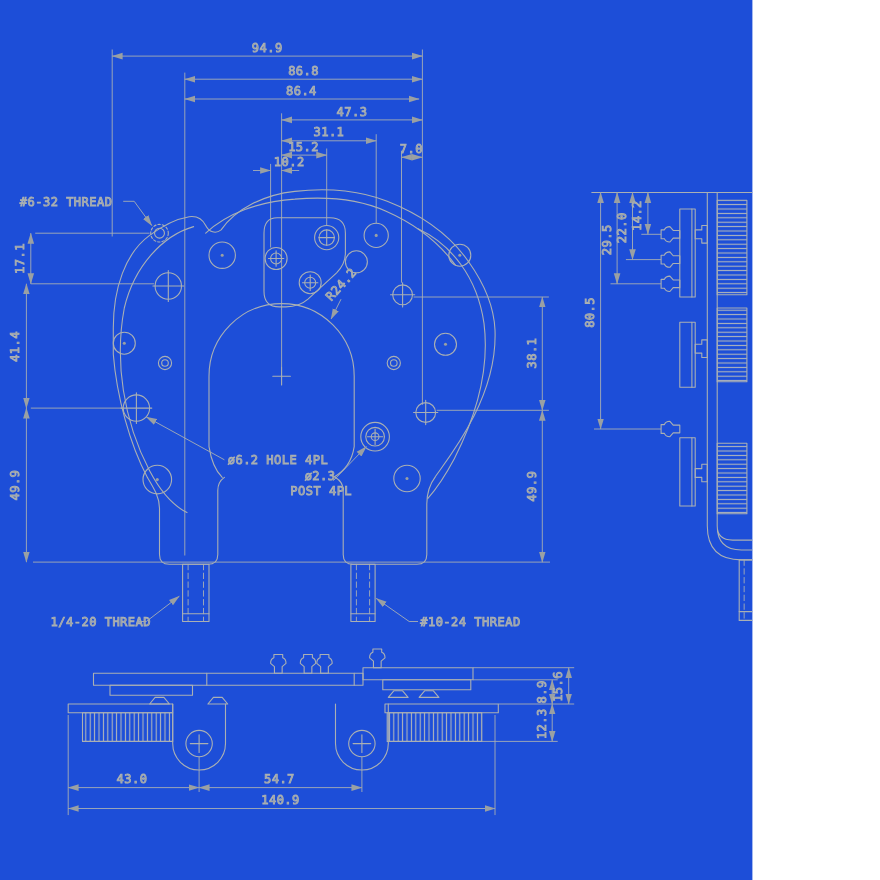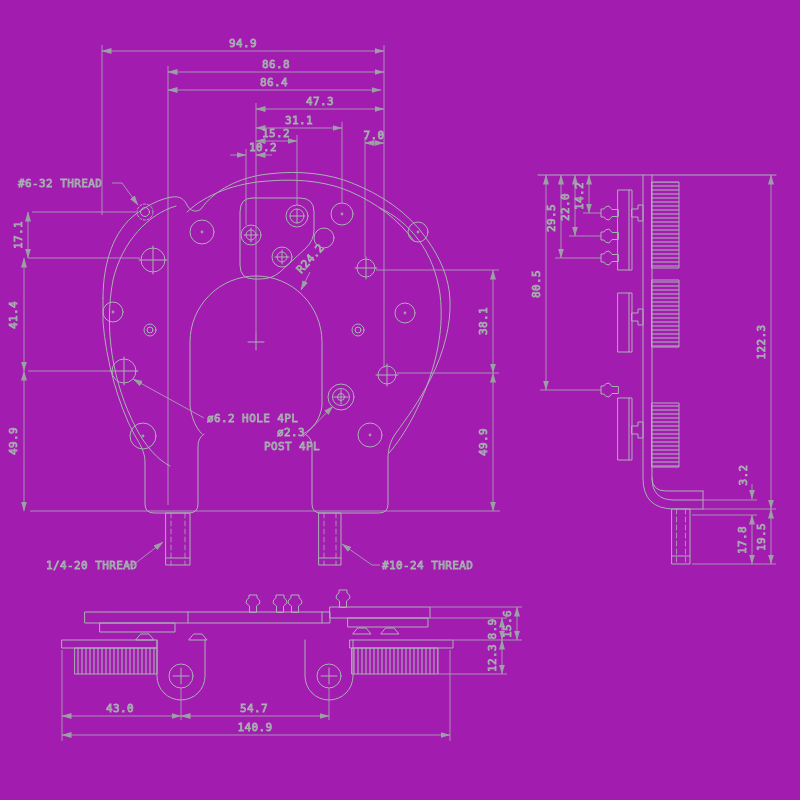--- a/index.html
+++ b/index.html
@@ -1,16 +1,16 @@
 <!DOCTYPE html>
 <html><head>
 <meta charset="utf-8">
 <style>
   html,body{margin:0;padding:0;background:#fff}
-  .wrap{width:800px;height:800px;background:#a21caf;position:relative;overflow:hidden}
+  .wrap{width:684px;height:800px;background:#1d4ed8;position:relative;overflow:hidden}
   svg{display:block}
   .g{stroke:#aab0b3;fill:none;stroke-width:1;stroke-linecap:round;stroke-linejoin:round}
   .d{stroke:#aab0b3;fill:none;stroke-width:.8;stroke-linecap:butt}
   .fin{stroke:#aab0b3;stroke-width:1}
   .dash{stroke-dasharray:5 3;stroke-width:.8}
   .thr{stroke-dasharray:2.2 1.8}
   .dot{fill:#9aa0a3;stroke:none}
   text{fill:#8a8e91;font-family:"DejaVu Sans Mono",monospace;font-size:11px;letter-spacing:.4px}
   .tm{text-anchor:middle}
 </style>

